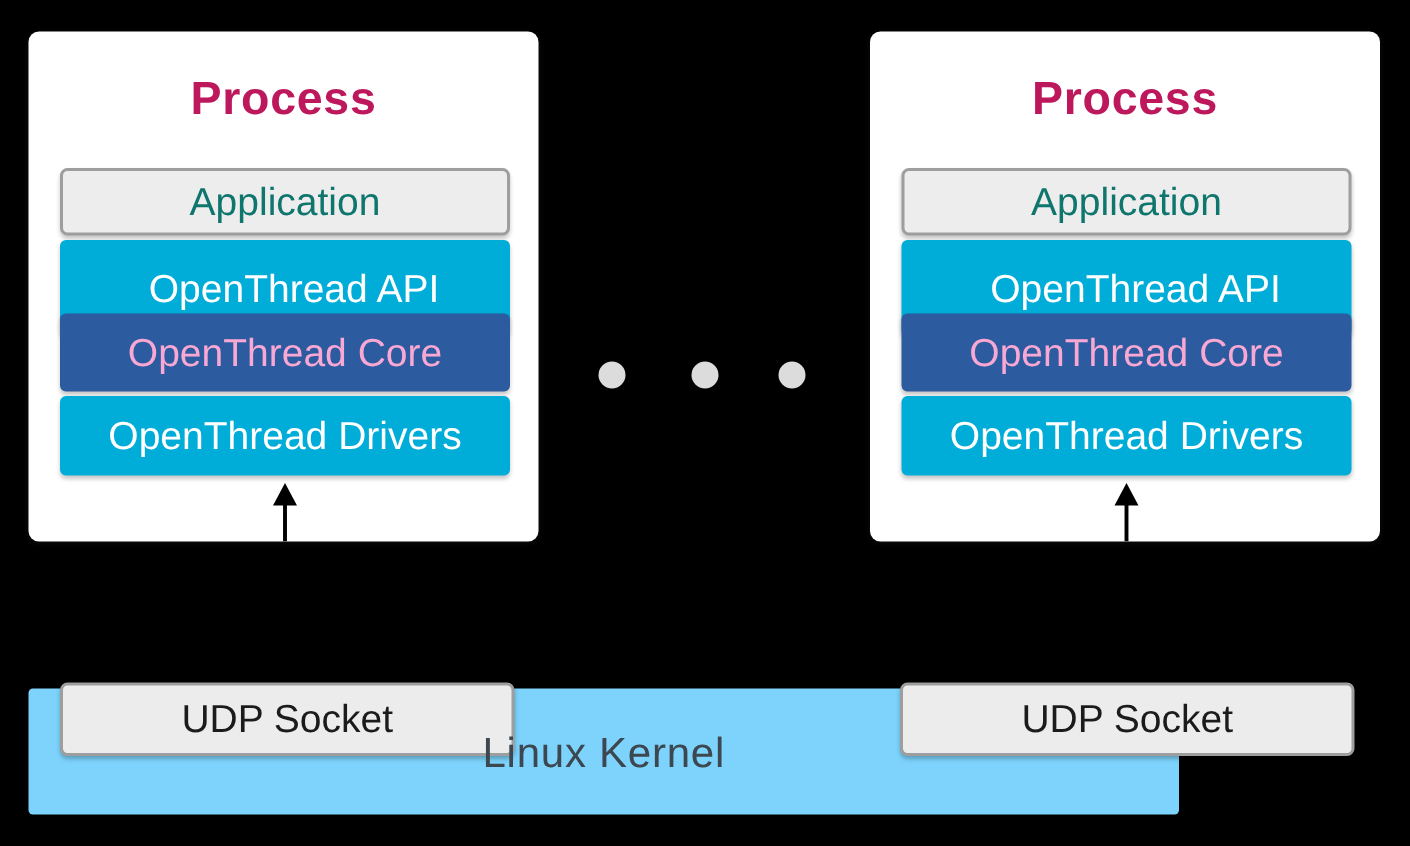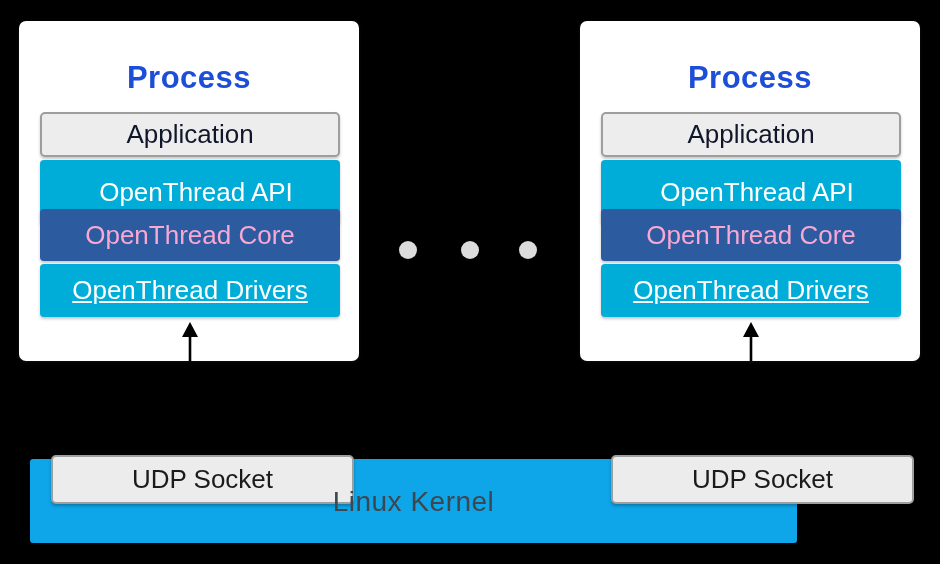--- a/index.html
+++ b/index.html
@@ -9,53 +9,53 @@
   }
   
   .process-box{
     position:absolute;top:21px;width:340px;height:340px;
     background:#ffffff;border-radius:7px;
     box-shadow:0 1px 4px rgba(255,255,255,0.06);
   }
   .process-box.pos-left{left:19px;}
   .process-box.pos-right{left:580px;}
   .process-title{
-    position:absolute;left:0;right:0;top:27px;margin:12px;
+    position:absolute;left:0;right:0;top:27px;margin:0;
     text-align:center;font-size:31px;line-height:36px;font-weight:bold;
-    color:#1d4ed8;letter-spacing:0.5px;
+    color:#be185d;letter-spacing:0.5px;
   }
   .layer{
     position:absolute;left:21px;width:300px;box-sizing:border-box;
     display:flex;align-items:center;justify-content:center;
     font-size:26px;border-radius:4px;
     box-shadow:0 2px 3px rgba(0,0,0,0.22);
   }
   .layer.app{
     top:91px;height:45px;background:#ededed;
-    border:2px solid #9e9e9e;border-radius:5px;color:#0f172a;
+    border:2px solid #9e9e9e;border-radius:5px;color:#0f766e;
   }
   .layer.cyan{background:#00add8;color:#ffffff;}
   .layer.blue{background:#2d5ba0;color:#f9a8d4;}
   .layer.l-api{top:139px;height:64px;padding-left:12px;}
   .layer.l-core{top:188px;height:52px;}
-  .layer.l-drivers{top:243px;height:53px;text-decoration:underline;}
+  .layer.l-drivers{top:243px;height:53px;}
   .arrow{position:absolute;left:158px;top:301px;}
   
   .dots{position:absolute;left:399px;top:241px;width:138px;height:18px;}
   .dot{
     position:absolute;top:0;width:18px;height:18px;border-radius:50%;
     background:#dcdcdc;
   }
   .dot.d1{left:0;}
   .dot.d2{left:62px;}
   .dot.d3{left:120px;}
   
   .kernel-bar{
     position:absolute;left:19px;top:459px;width:767px;height:84px;
-    background:#0ea5e9;border-radius:3px;margin-left:11px;
+    background:#7dd3fc;border-radius:3px;
   }
   .kernel-label{
     position:absolute;left:0;right:0;top:25px;
     text-align:center;font-size:28px;line-height:36px;font-weight:normal;
     color:#3c4750;letter-spacing:0.5px;
   }
   .udp{
     position:absolute;top:-4px;width:303px;height:49px;box-sizing:border-box;
     display:flex;align-items:center;justify-content:center;
     background:#ececec;border:2px solid #9e9e9e;border-radius:5px;

